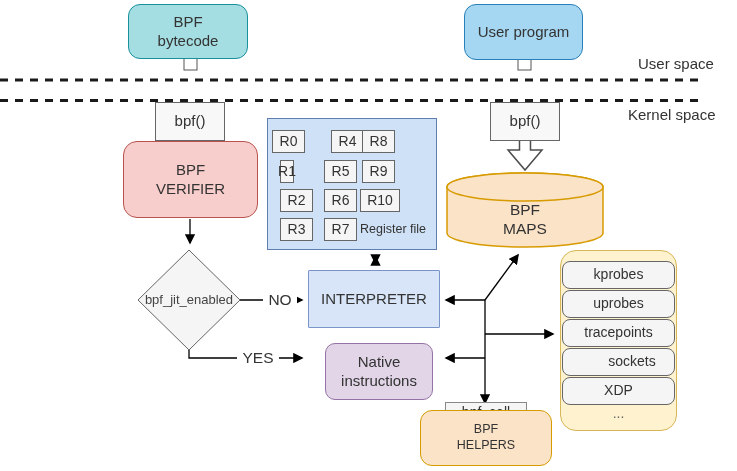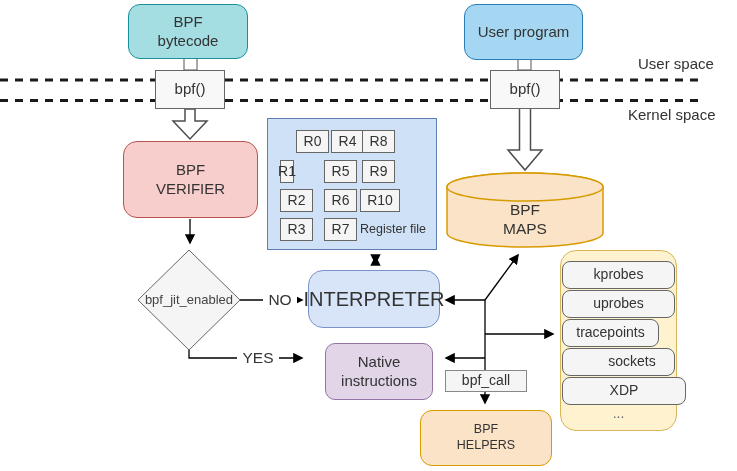--- a/index.html
+++ b/index.html
@@ -9,22 +9,22 @@
   }
   #shapes{position:absolute;left:0;top:0;width:737px;height:471px;}
   .node{
     position:absolute;box-sizing:border-box;display:flex;align-items:center;justify-content:center;
     text-align:center;white-space:pre-line;line-height:1.25;font-size:15px;color:var(--text-color);
   }
   .rounded{border-radius:12px;}
   .teal{background:var(--teal-fill);border:1px solid var(--teal-border);}
   .blue{background:var(--blue-fill);border:1px solid var(--blue-border);}
   .pink{background:var(--pink-fill);border:1px solid var(--pink-border);border-radius:14px;}
-  .grayb{background:var(--gray-fill);border:1px solid var(--gray-border);}
-  .intbox{background:var(--int-fill);border:1px solid var(--int-border);border-radius:15px;font-size:20px;}
+  .grayb{background:var(--gray-fill);border:1px solid var(--gray-border);margin-top:32px;}
+  .intbox{background:var(--int-fill);border:1px solid var(--int-border);border-radius:1px;font-size:15px;}
   .purple{background:var(--purple-fill);border:1px solid var(--purple-border);border-radius:10px;}
   .orange{background:var(--orange-fill);border:1px solid var(--orange-border);border-radius:12px;}
   .yellow{background:var(--yellow-fill);border:1px solid var(--yellow-border);border-radius:16px;}
   .regcontainer{background:var(--regbox-fill);border:1px solid var(--regbox-border);}
   .regcell{background:var(--gray-fill);border:1px solid var(--gray-border);font-size:14px;}
   .hookitem{background:var(--gray-fill);border:1px solid var(--gray-border);border-radius:8px;font-size:14px;}
   .plain{white-space:nowrap;justify-content:flex-start;}
   .onLine{background:#fff;font-size:15.5px;}
   .small{font-size:13px;color:#444;}
   .svgfillgray{fill:var(--gray-fill);stroke:var(--gray-border);stroke-width:1;}
@@ -80,21 +80,21 @@
   <div class="node grayb" style="left:155px;top:70px;width:70px;height:39px;background:#f8f8f8;">bpf()</div>
   <div class="node grayb" style="left:490px;top:70px;width:70px;height:39px;background:#f8f8f8;">bpf()</div>
 
   <div class="node plain" style="left:638px;top:55px;height:18px;">User space</div>
   <div class="node plain" style="left:628px;top:106px;height:18px;">Kernel space</div>
 
   <div class="node pink" style="left:123px;top:141px;width:135px;height:77px;">BPF
 VERIFIER</div>
 
   <div class="node regcontainer" style="left:267px;top:118px;width:170px;height:132px;"></div>
-  <div class="node regcell" style="left:296px;top:130px;width:33px;height:23px;text-align:right;">R0</div>
+  <div class="node regcell" style="left:272px;top:130px;width:33px;height:23px;text-align:right;">R0</div>
   <div class="node regcell" style="left:331px;top:130px;width:33px;height:23px;">R4</div>
   <div class="node regcell" style="left:362px;top:130px;width:33px;height:23px;">R8</div>
   <div class="node regcell" style="left:280px;top:160px;width:14px;height:23px;">R1</div>
   <div class="node regcell" style="left:324px;top:160px;width:33px;height:23px;">R5</div>
   <div class="node regcell" style="left:362px;top:160px;width:33px;height:23px;">R9</div>
   <div class="node regcell" style="left:280px;top:189px;width:33px;height:23px;">R2</div>
   <div class="node regcell" style="left:324px;top:189px;width:33px;height:23px;">R6</div>
   <div class="node regcell" style="left:360px;top:189px;width:40px;height:23px;">R10</div>
   <div class="node regcell" style="left:280px;top:218px;width:33px;height:23px;">R3</div>
   <div class="node regcell" style="left:324px;top:218px;width:33px;height:23px;text-align:center;">R7</div>
@@ -111,18 +111,18 @@
   <div class="node" style="left:455px;top:197px;width:140px;height:44px;font-size:15.5px;">BPF
 MAPS</div>
 
   <div class="node grayb" style="left:445px;top:370px;width:82px;height:22px;font-size:14px;border-color:#888;">bpf_call</div>
   <div class="node orange" style="left:420px;top:410px;width:132px;height:56px;font-size:12.5px;">BPF
 HELPERS</div>
 
   <div class="node yellow" style="left:560px;top:250px;width:117px;height:181px;"></div>
   <div class="node hookitem" style="left:562px;top:290px;width:113px;height:28px;">uprobes</div>
   <div class="node hookitem" style="left:562px;top:261px;width:113px;height:28px;">kprobes</div>
-  <div class="node hookitem" style="left:562px;top:319px;width:97px;height:28px;">tracepoints</div>
+  <div class="node hookitem" style="left:562px;top:319px;width:113px;height:28px;">tracepoints</div>
   <div class="node hookitem" style="left:562px;top:348px;width:113px;height:28px;padding-left:27px;">sockets</div>
-  <div class="node hookitem" style="left:562px;top:377px;width:124px;height:28px;">XDP</div>
+  <div class="node hookitem" style="left:562px;top:377px;width:113px;height:28px;">XDP</div>
   <div class="node" style="left:562px;top:403px;width:113px;height:22px;font-size:14px;color:#666;">...</div>
 
 </div>
 
 </body></html>

